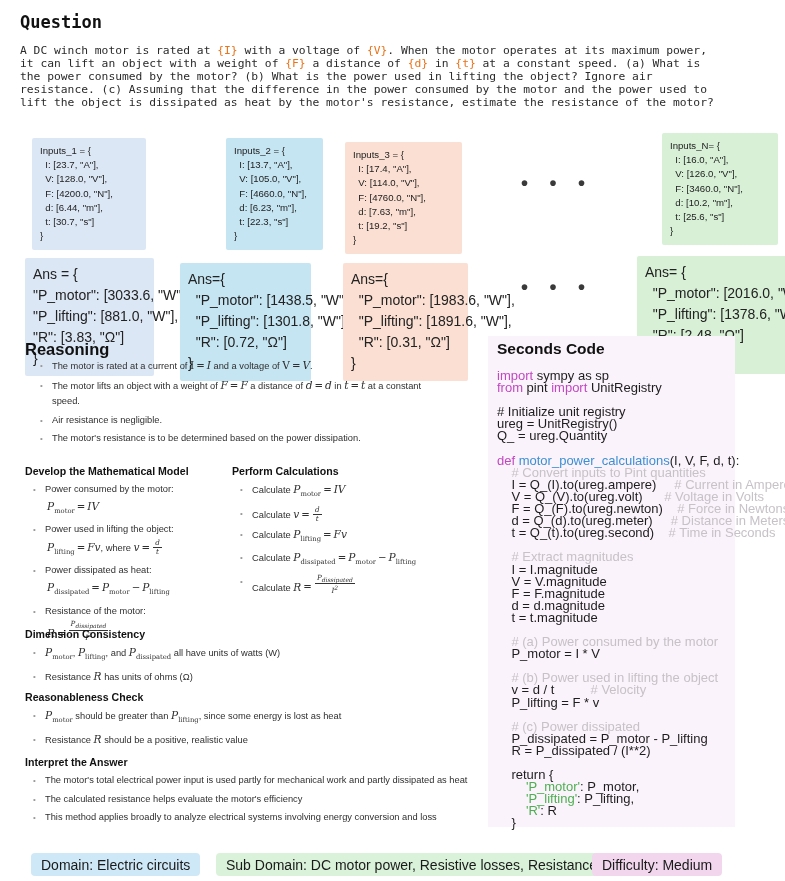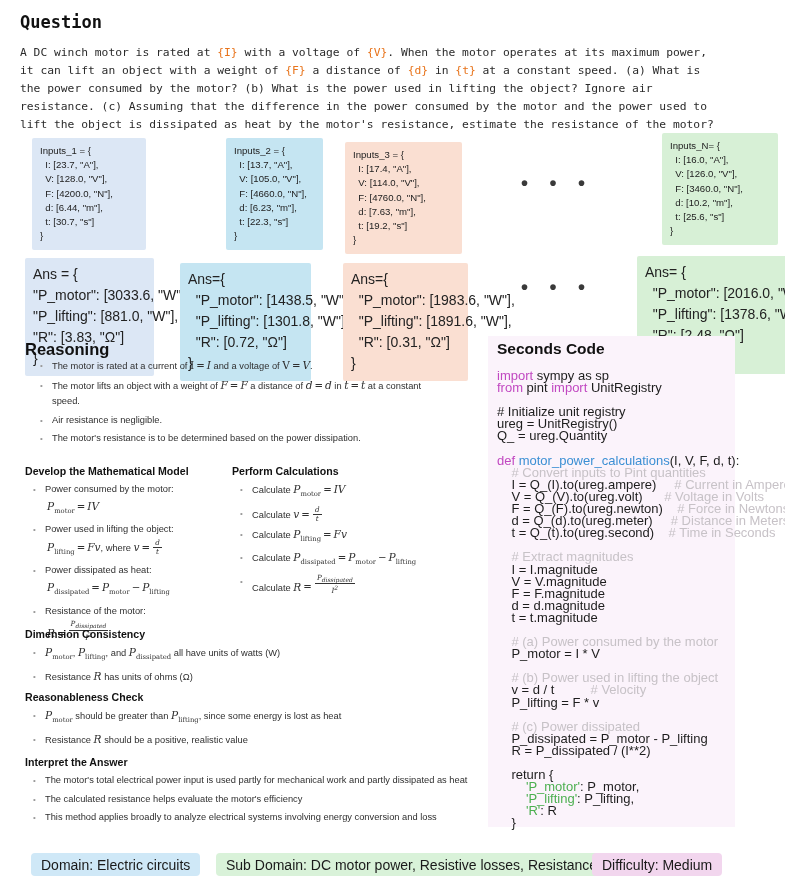--- a/index.html
+++ b/index.html
@@ -15,21 +15,21 @@
   
   #question-title {
     position:absolute; left:20px; top:12px;
     font-family:"DejaVu Sans Mono", monospace;
     font-size:17px; font-weight:bold; letter-spacing:0px;
     color:#111;
   }
   #question-body {
     position:absolute; left:20px; top:44px; width:752px;
     font-family:"DejaVu Sans Mono", monospace;
-    font-size:11.3px; line-height:18px;
+    font-size:11.3px; line-height:13px;
     color:#2b2b2b; white-space:pre-wrap;
   }
   .ph { color:#e8741c; }
 
   
   .dbox {
     position:absolute;
     font-size:14px;
     line-height:21px;
     white-space:pre;

